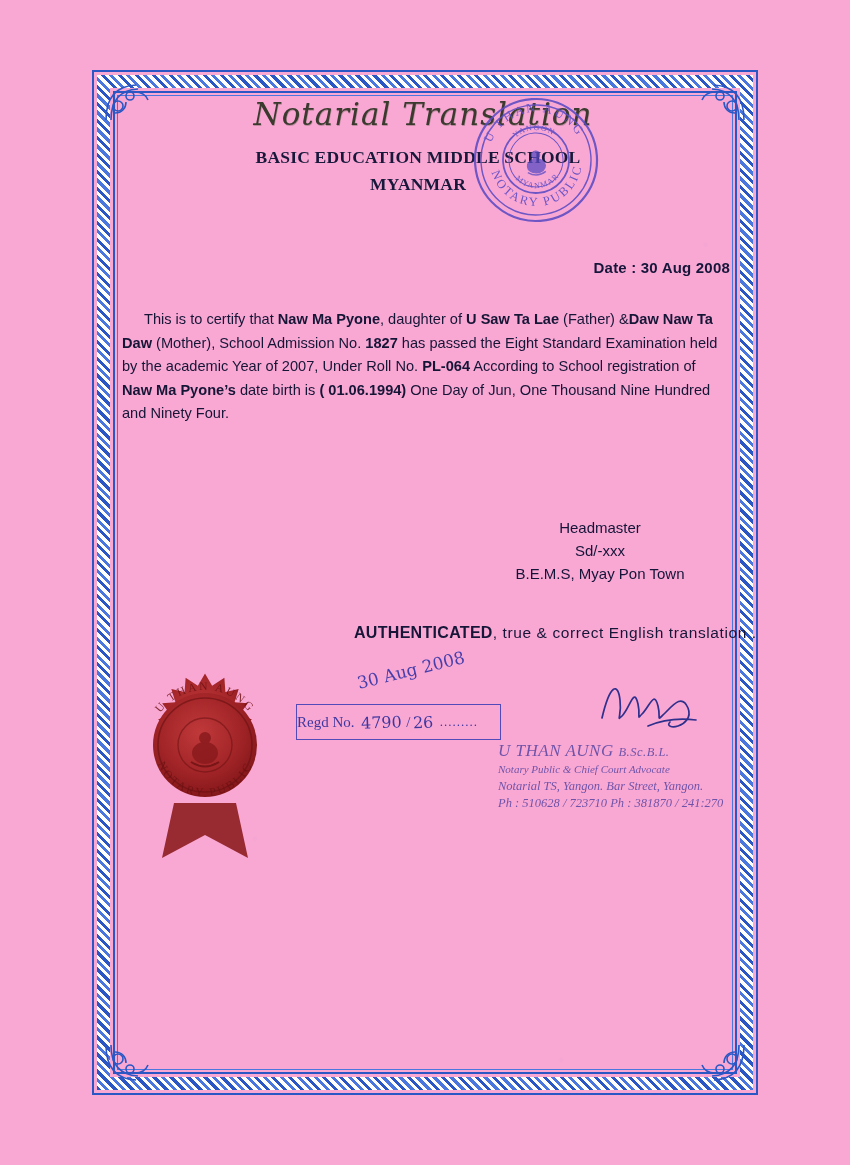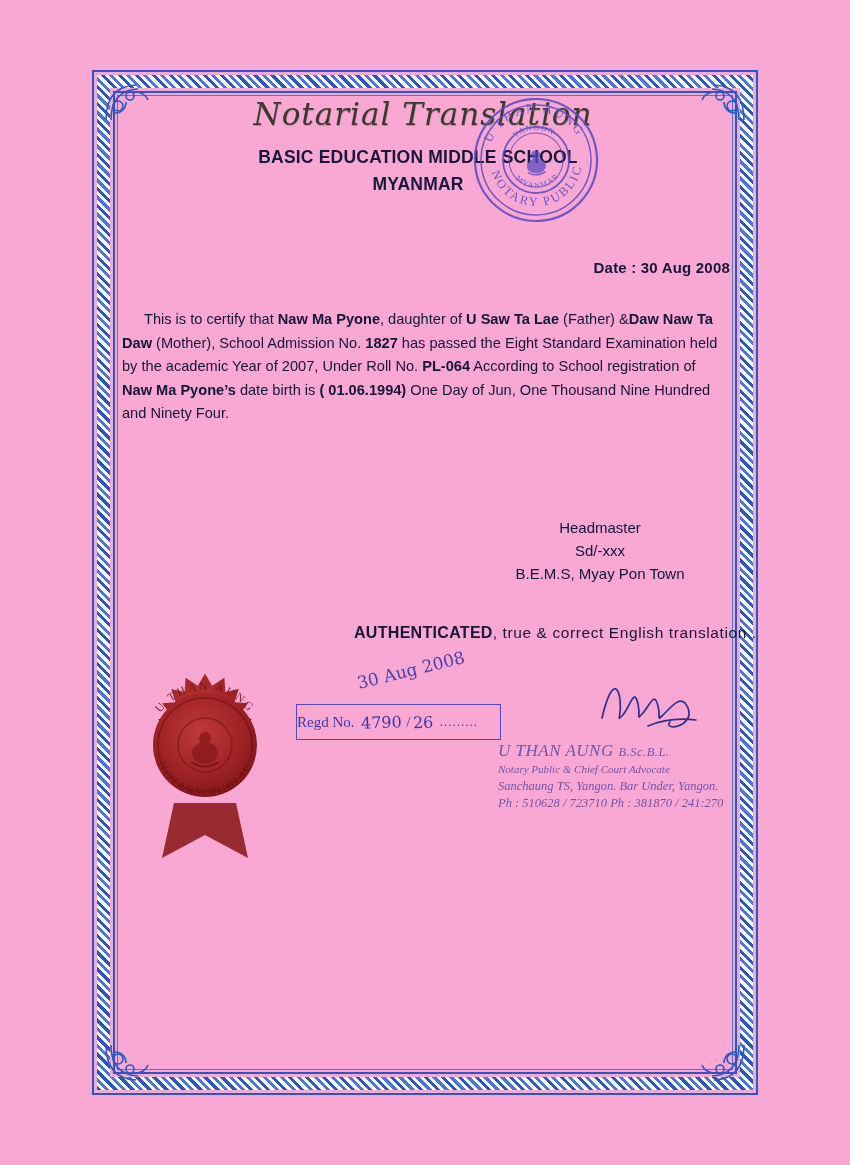--- a/index.html
+++ b/index.html
@@ -104,21 +104,21 @@
     letter-spacing: 1px;
     text-shadow: 0.5px 0.5px 0 rgba(80,80,60,0.35);
   }
 
   .school-block {
     position: absolute;
     left: 60px;
     top: 48px;
     width: 480px;
     text-align: center;
-    font-family: Liberation Sans, sans-serif;
+    font-family: Liberation Serif, serif;
     font-weight: bold;
     font-size: 17.5px;
     color: #17183a;
     line-height: 27px;
     letter-spacing: 0.2px;
   }
 
   .date-line {
     position: absolute;
     right: 2px;
@@ -437,17 +437,17 @@
       <path d="M52 50 C66 44, 84 42, 100 44"></path>
     </svg>
   </div>
 
   <div id="notary-block" class="blur-light">
     <div class="nb-name">
       <span>U THAN AUNG</span>
       <span class="deg">B.Sc.B.L.</span>
     </div>
     <div class="nb-role">Notary Public &amp; Chief Court Advocate</div>
-    <div class="nb-addr">Sanchaung TS, Yangon.    Bar Under, Yangon.</div>
+    <div class="nb-addr">Notarial TS, Yangon.    Bar Street, Yangon.</div>
     <div class="nb-ph">Ph :  510628 / 723710            Ph : 381870 / 241:270</div>
   </div>
 
 </div>
 
 </body></html>

